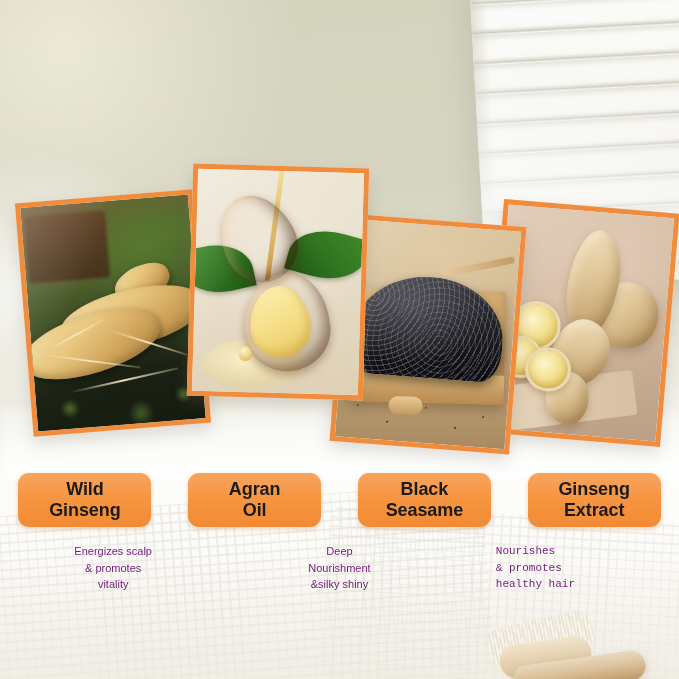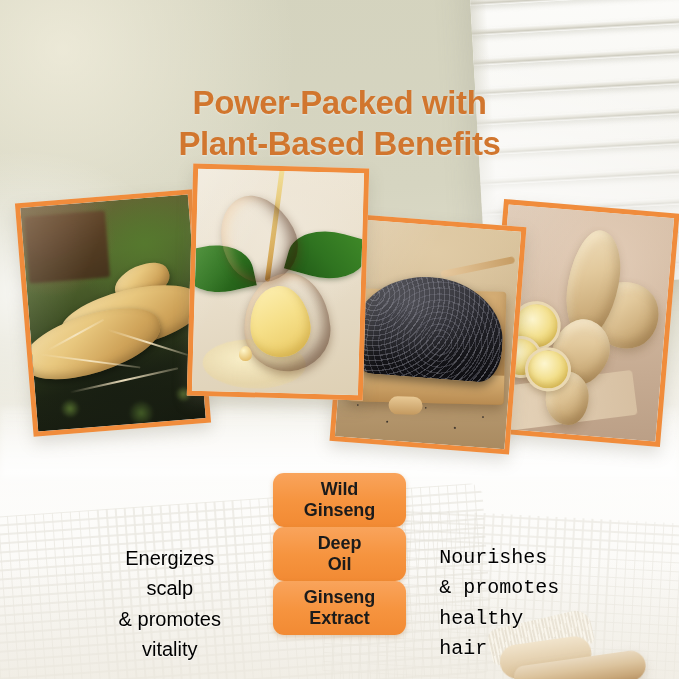--- a/index.html
+++ b/index.html
@@ -301,21 +301,20 @@
 
   .tile-gloss{
     position:absolute;inset:0;pointer-events:none;
     background:linear-gradient(118deg, rgba(255,255,255,.20) 0%, rgba(255,255,255,0) 34%);
   }
 
   
   .pills{
     position:absolute;left:0;top:473px;width:679px;height:55px;
     display:flex;
-    flex-direction:column;
   }
   .pill-slot{flex:1;display:flex;justify-content:center;}
   .pill{
     width:133px;height:54px;
     background:linear-gradient(180deg,#f9a45c 0%,#f6943f 52%,#f28a33 100%);
     border-radius:11px;
     display:flex;align-items:center;justify-content:center;
     color:#1b1b1b;
     font-size:18px;font-weight:bold;line-height:1.14;text-align:center;
     box-shadow:0 2px 5px rgba(170,110,45,.28);
@@ -324,22 +323,22 @@
   }
 
   
   .descs{
     position:absolute;left:0;top:543px;width:679px;
     display:flex;
   }
   .desc-slot{flex:1;display:flex;justify-content:center;}
   .desc{
     width:140px;
-    color:#000000;
-    font-size:20px;line-height:1.52;
+    color:#701a75;
+    font-size:11px;line-height:1.52;
     white-space:pre-line;
     text-shadow:0 1px 1px rgba(255,255,255,.75);
   }
   .desc.center{text-align:center;}
   .desc.left{text-align:left;font-family:Liberation Mono, monospace;}
 </style>
 </head>
 <body>
 
 <div class="poster">
@@ -371,24 +370,20 @@
     <div class="waffle right"></div>
     <div class="towel-shade"></div>
   </div>
 
   <div class="brush">
     <div class="bristles"></div>
     <div class="brush-head"></div>
     <div class="brush-handle"></div>
   </div>
 
-  <div class="title">
-    <span>Power-Packed with</span>
-    <span class="l2">Plant-Based Benefits</span>
-  </div>
 
   <div class="tiles">
 
     <div class="tile tile1">
       <div class="photo ph-ginseng">
         <div class="crate"></div>
         <div class="moss"></div>
         <div class="root r3"></div>
         <div class="root r2"></div>
         <div class="root r1"></div>
@@ -442,35 +437,44 @@
     </div>
 
   </div>
 
   <div class="pills">
     <div class="pill-slot">
       <div class="pill">Wild
 Ginseng</div>
     </div>
     <div class="pill-slot">
-      <div class="pill">Deep
+      <div class="pill">Agran
 Oil</div>
+    </div>
+    <div class="pill-slot">
+      <div class="pill">Black
+Seasame</div>
     </div>
     <div class="pill-slot">
       <div class="pill">Ginseng
 Extract</div>
     </div>
   </div>
 
   <div class="descs">
     <div class="desc-slot">
       <div class="desc center">Energizes scalp
 &amp; promotes
 vitality</div>
     </div>
     <div class="desc-slot">
+      <div class="desc center">Deep
+Nourishment
+&amp;silky shiny</div>
+    </div>
+    <div class="desc-slot">
       <div class="desc left">Nourishes
 &amp; promotes
 healthy hair</div>
     </div>
   </div>
 
 </div>
 
 </body></html>

